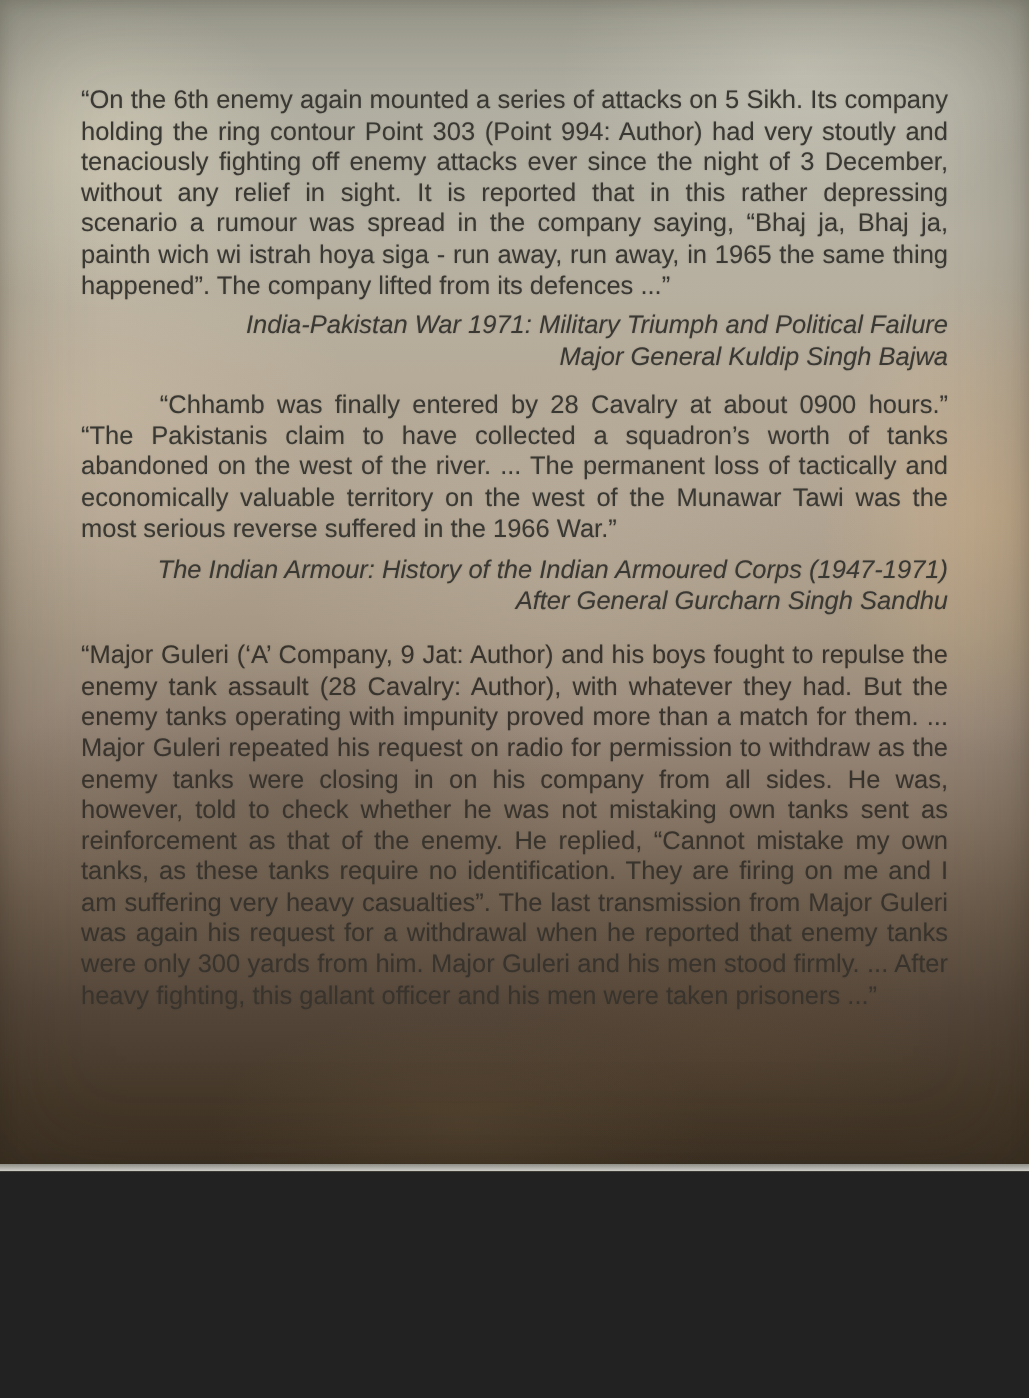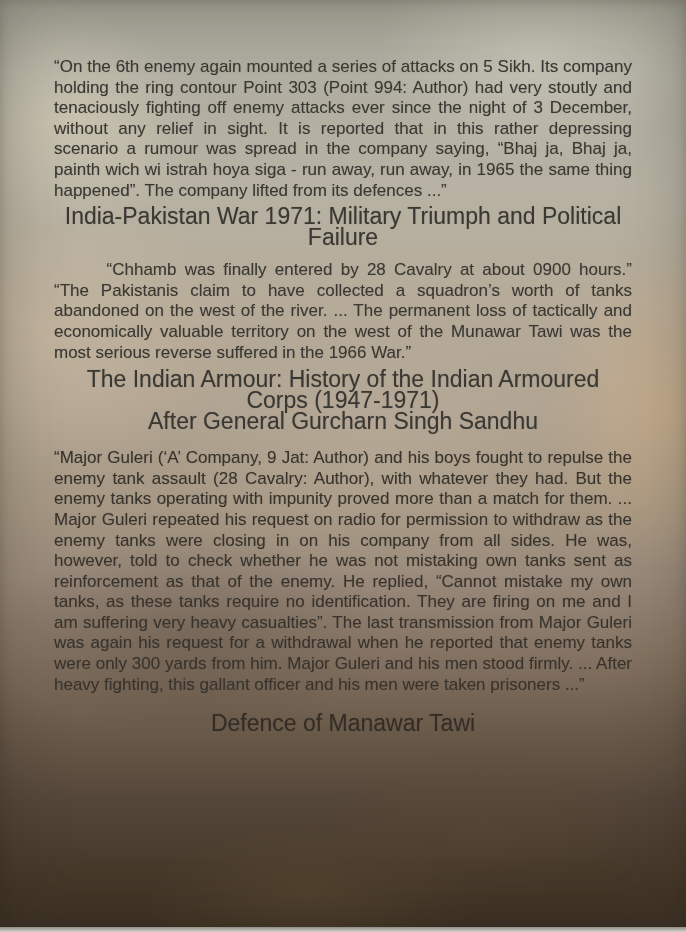--- a/index.html
+++ b/index.html
@@ -3,21 +3,21 @@
 <meta charset="utf-8">
 <style>
   html, body {
     margin: 0;
     padding: 0;
     background: #222;
   }
   .cover {
     position: relative;
     width: 686px;
-    height: 932px;
+    height: 781px;
     overflow: hidden;
     font-family: "Liberation Sans", "DejaVu Sans", sans-serif;
     
     background:
       radial-gradient(ellipse 190px 150px at 10% 13%, rgba(228,218,192,0.45), transparent 70%),
       radial-gradient(ellipse 230px 160px at 78% 6%, rgba(223,221,207,0.40), transparent 70%),
       radial-gradient(ellipse 270px 210px at 7% 36%, rgba(218,200,172,0.35), transparent 70%),
       radial-gradient(ellipse 170px 230px at 97% 44%, rgba(225,184,132,0.38), transparent 70%),
       radial-gradient(ellipse 300px 190px at 55% 49%, rgba(205,193,176,0.22), transparent 70%),
       radial-gradient(ellipse 280px 150px at 28% 68%, rgba(62,52,42,0.25), transparent 70%),
@@ -56,53 +56,54 @@
     line-height: 20.6px;
     text-align: justify;
     text-shadow: 0 0 1px rgba(70,65,58,0.35);
     margin: 0;
   }
   .quote-text.single-line {
     text-align: right;
     word-spacing: 3.5px;
   }
   .attrib {
-    font-size: 23px;
+    font-size: 17px;
     line-height: 21px;
-    text-align: center;
+    font-style: italic;
+    text-align: right;
     text-shadow: 0 0 1px rgba(60,55,48,0.35);
     margin: 0;
   }
   .attrib .source, .attrib .author { display: block; }
   .m-after-p1 { margin-top: 5px;  margin-bottom: 12px; }
   .m-after-p2 { margin-top: 6px;  margin-bottom: 12px; }
   .m-after-p3 { margin-top: 6px;  margin-bottom: 16px; }
   .m-after-p4 { margin-top: 18px; color: #332d25; }
   .q2 { margin-top: 0; }
   .q4 { color: #38332c; }
 </style>
 </head>
 <body>
 
 <div class="cover">
   <div class="content">
 
     <p class="quote-text q1">“On the 6th enemy again mounted a series of attacks on 5 Sikh. Its company holding the ring contour Point 303 (Point 994: Author) had very stoutly and tenaciously fighting off enemy attacks ever since the night of 3 December, without any relief in sight. It is reported that in this rather depressing scenario a rumour was spread in the company saying, “Bhaj ja, Bhaj ja, painth wich wi istrah hoya siga - run away, run away, in 1965 the same thing happened”. The company lifted from its defences ...”</p>
     <p class="attrib m-after-p1">
       <span class="source">India-Pakistan War 1971: Military Triumph and Political Failure</span>
+      <span class="author">Major General Kuldip Singh Bajwa</span>
     </p>
 
     <p class="quote-text single-line q2">“Chhamb was finally entered by 28 Cavalry at about 0900 hours.”</p>
 
     <p class="quote-text q3">“The Pakistanis claim to have collected a squadron’s worth of tanks abandoned on the west of the river. ... The permanent loss of tactically and economically valuable territory on the west of the Munawar Tawi was the most serious reverse suffered in the 1966 War.”</p>
     <p class="attrib m-after-p3">
       <span class="source">The Indian Armour: History of the Indian Armoured Corps (1947-1971)</span>
       <span class="author">After General Gurcharn Singh Sandhu</span>
     </p>
 
     <p class="quote-text q4">“Major Guleri (‘A’ Company, 9 Jat: Author) and his boys fought to repulse the enemy tank assault (28 Cavalry: Author), with whatever they had. But the enemy tanks operating with impunity proved more than a match for them. ... Major Guleri repeated his request on radio for permission to withdraw as the enemy tanks were closing in on his company from all sides. He was, however, told to check whether he was not mistaking own tanks sent as reinforcement as that of the enemy. He replied, “Cannot mistake my own tanks, as these tanks require no identification. They are firing on me and I am suffering very heavy casualties”. The last transmission from Major Guleri was again his request for a withdrawal when he reported that enemy tanks were only 300 yards from him. Major Guleri and his men stood firmly. ... After heavy fighting, this gallant officer and his men were taken prisoners ...”</p>
     <p class="attrib m-after-p4">
-      <span class="source">Defence of Manawar Tawi</span>
     </p>
 
   </div>
   <div class="bottom-edge"></div>
 </div>
 
 </body></html>

